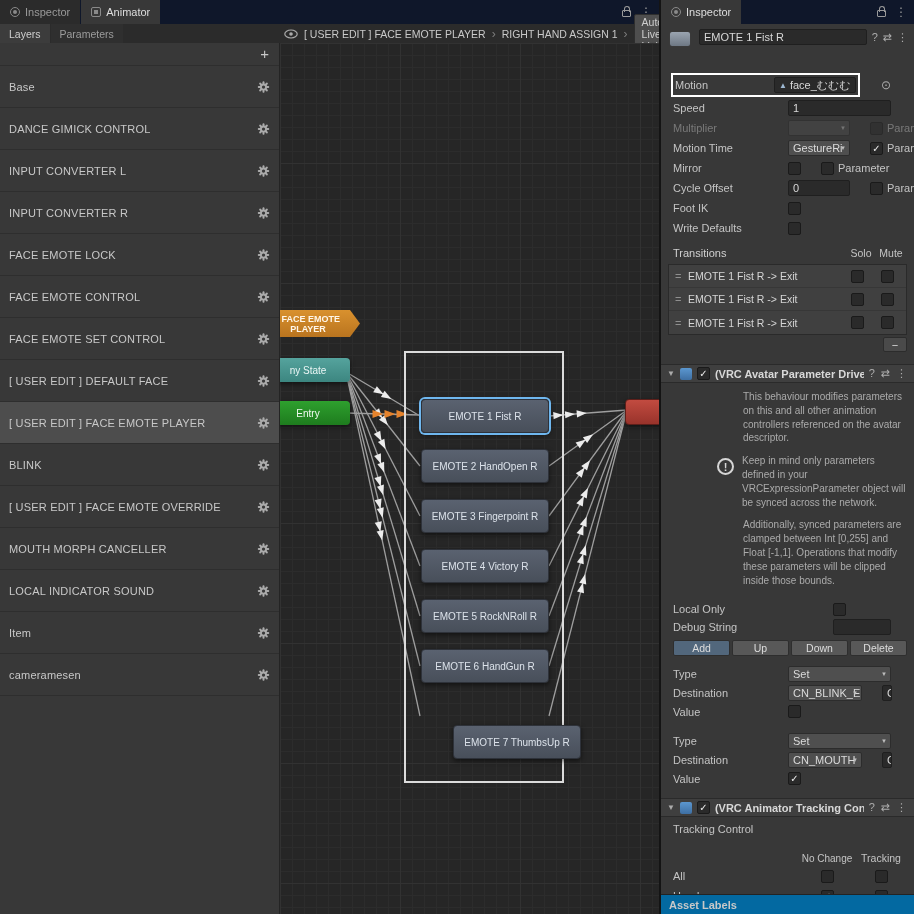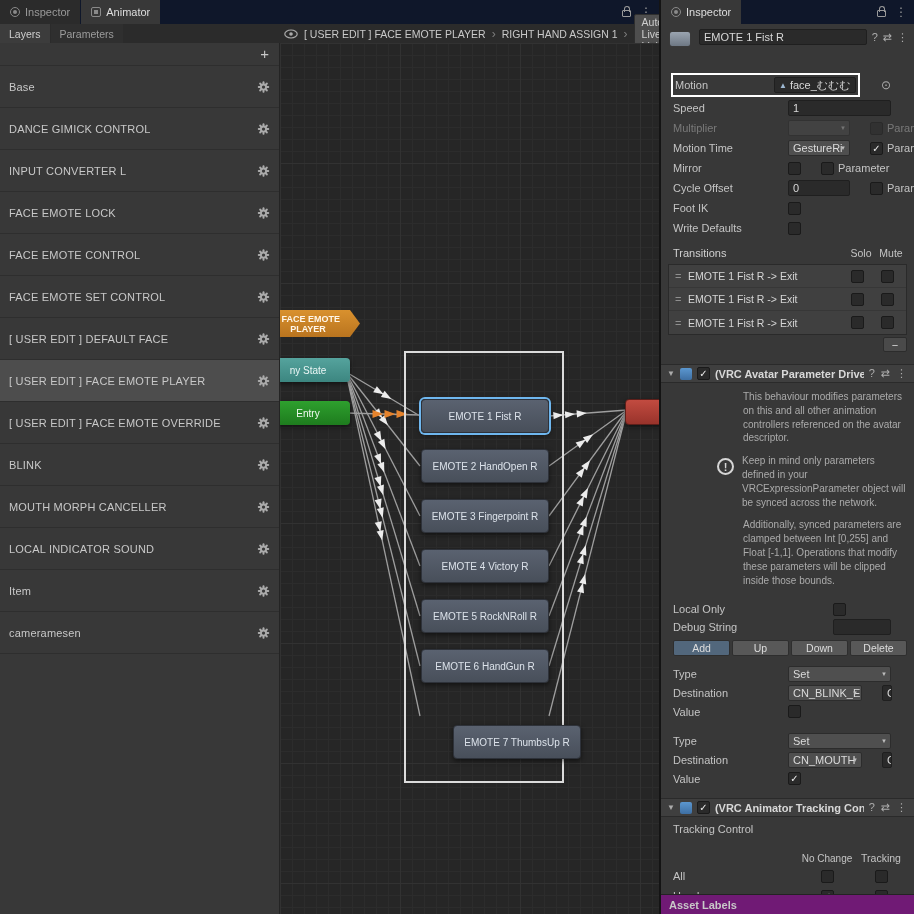--- a/index.html
+++ b/index.html
@@ -143,21 +143,21 @@
 
   .trk-colhead { display:flex; align-items:center; height:16px; padding:0 7px 0 12px; margin-top:12px; }
   .trk-colhead .spacer { flex:1; }
   .trk-col1 { width:56px; text-align:center; color:#C4C4C4; font-size:10px; }
   .trk-col2 { width:52px; text-align:center; color:#C4C4C4; font-size:10.5px; }
   .trk-row { display:flex; align-items:center; height:20px; padding:0 7px 0 12px; }
   .trk-row .trk-label { flex:1; color:#C4C4C4; }
   .trk-cb { width:56px; display:flex; justify-content:center; }
   .trk-cb2 { width:52px; display:flex; justify-content:center; }
 
-  .asset-bar { position:absolute; left:0; bottom:0; width:100%; height:20px; background:#701a75;
+  .asset-bar { position:absolute; left:0; bottom:0; width:100%; height:20px; background:#0369a1;
                border-top:1px solid #232323; display:flex; align-items:center; padding:4px 8px; color:#C8C8C8; font-weight:bold; }
 </style>
 </head>
 <body>
 
 <div class="root">
 
   <div class="tabbar left">
     <div class="tab">
       <span class="tabicon"></span>
@@ -231,20 +231,33 @@
               <rect x="6.8" y="1" width="2.4" height="14" rx="1"></rect>
               <rect x="1" y="6.8" width="14" height="2.4" rx="1"></rect>
               <rect x="6.8" y="1" width="2.4" height="14" rx="1" transform="rotate(45 8 8)"></rect>
               <rect x="6.8" y="1" width="2.4" height="14" rx="1" transform="rotate(-45 8 8)"></rect>
               <circle cx="8" cy="8" r="4.4"></circle>
             </g>
             <circle cx="8" cy="8" r="2" fill="#383838"></circle>
           </svg>
         </div>
 
+        <div class="layer-row">
+          <span class="layer-label">INPUT CONVERTER R</span>
+          <svg class="gear" viewBox="0 0 16 16" width="13" height="13">
+            <g fill="#ABABAB">
+              <rect x="6.8" y="1" width="2.4" height="14" rx="1"></rect>
+              <rect x="1" y="6.8" width="14" height="2.4" rx="1"></rect>
+              <rect x="6.8" y="1" width="2.4" height="14" rx="1" transform="rotate(45 8 8)"></rect>
+              <rect x="6.8" y="1" width="2.4" height="14" rx="1" transform="rotate(-45 8 8)"></rect>
+              <circle cx="8" cy="8" r="4.4"></circle>
+            </g>
+            <circle cx="8" cy="8" r="2" fill="#383838"></circle>
+          </svg>
+        </div>
 
         <div class="layer-row">
           <span class="layer-label">FACE EMOTE LOCK</span>
           <svg class="gear" viewBox="0 0 16 16" width="13" height="13">
             <g fill="#ABABAB">
               <rect x="6.8" y="1" width="2.4" height="14" rx="1"></rect>
               <rect x="1" y="6.8" width="14" height="2.4" rx="1"></rect>
               <rect x="6.8" y="1" width="2.4" height="14" rx="1" transform="rotate(45 8 8)"></rect>
               <rect x="6.8" y="1" width="2.4" height="14" rx="1" transform="rotate(-45 8 8)"></rect>
               <circle cx="8" cy="8" r="4.4"></circle>
@@ -303,35 +316,35 @@
               <rect x="1" y="6.8" width="14" height="2.4" rx="1"></rect>
               <rect x="6.8" y="1" width="2.4" height="14" rx="1" transform="rotate(45 8 8)"></rect>
               <rect x="6.8" y="1" width="2.4" height="14" rx="1" transform="rotate(-45 8 8)"></rect>
               <circle cx="8" cy="8" r="4.4"></circle>
             </g>
             <circle cx="8" cy="8" r="2" fill="#383838"></circle>
           </svg>
         </div>
 
         <div class="layer-row">
+          <span class="layer-label">BLINK</span>
+          <svg class="gear" viewBox="0 0 16 16" width="13" height="13">
+            <g fill="#ABABAB">
+              <rect x="6.8" y="1" width="2.4" height="14" rx="1"></rect>
+              <rect x="1" y="6.8" width="14" height="2.4" rx="1"></rect>
+              <rect x="6.8" y="1" width="2.4" height="14" rx="1" transform="rotate(45 8 8)"></rect>
+              <rect x="6.8" y="1" width="2.4" height="14" rx="1" transform="rotate(-45 8 8)"></rect>
+              <circle cx="8" cy="8" r="4.4"></circle>
+            </g>
+            <circle cx="8" cy="8" r="2" fill="#383838"></circle>
+          </svg>
+        </div>
+
+        <div class="layer-row">
           <span class="layer-label">[ USER EDIT ] FACE EMOTE OVERRIDE</span>
-          <svg class="gear" viewBox="0 0 16 16" width="13" height="13">
-            <g fill="#ABABAB">
-              <rect x="6.8" y="1" width="2.4" height="14" rx="1"></rect>
-              <rect x="1" y="6.8" width="14" height="2.4" rx="1"></rect>
-              <rect x="6.8" y="1" width="2.4" height="14" rx="1" transform="rotate(45 8 8)"></rect>
-              <rect x="6.8" y="1" width="2.4" height="14" rx="1" transform="rotate(-45 8 8)"></rect>
-              <circle cx="8" cy="8" r="4.4"></circle>
-            </g>
-            <circle cx="8" cy="8" r="2" fill="#383838"></circle>
-          </svg>
-        </div>
-
-        <div class="layer-row">
-          <span class="layer-label">BLINK</span>
           <svg class="gear" viewBox="0 0 16 16" width="13" height="13">
             <g fill="#ABABAB">
               <rect x="6.8" y="1" width="2.4" height="14" rx="1"></rect>
               <rect x="1" y="6.8" width="14" height="2.4" rx="1"></rect>
               <rect x="6.8" y="1" width="2.4" height="14" rx="1" transform="rotate(45 8 8)"></rect>
               <rect x="6.8" y="1" width="2.4" height="14" rx="1" transform="rotate(-45 8 8)"></rect>
               <circle cx="8" cy="8" r="4.4"></circle>
             </g>
             <circle cx="8" cy="8" r="2" fill="#383838"></circle>
           </svg>

